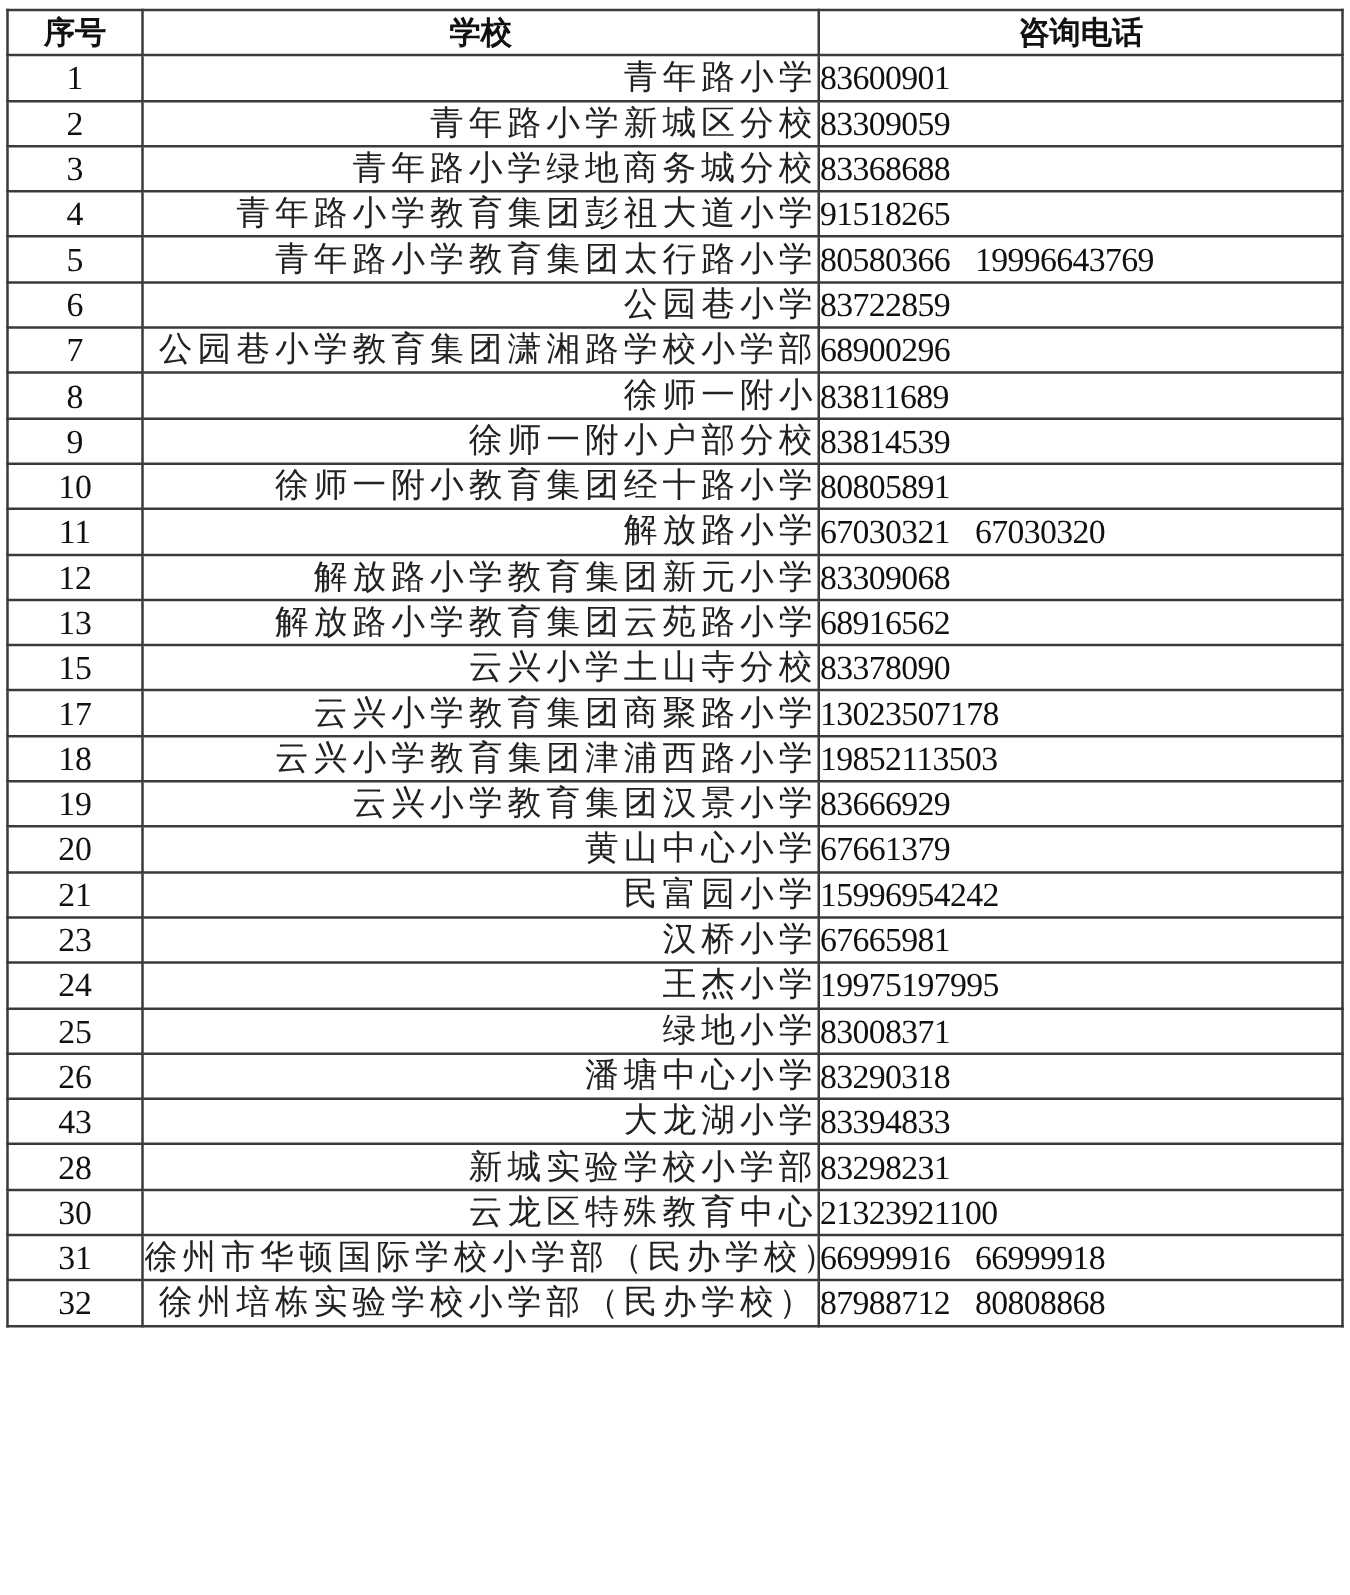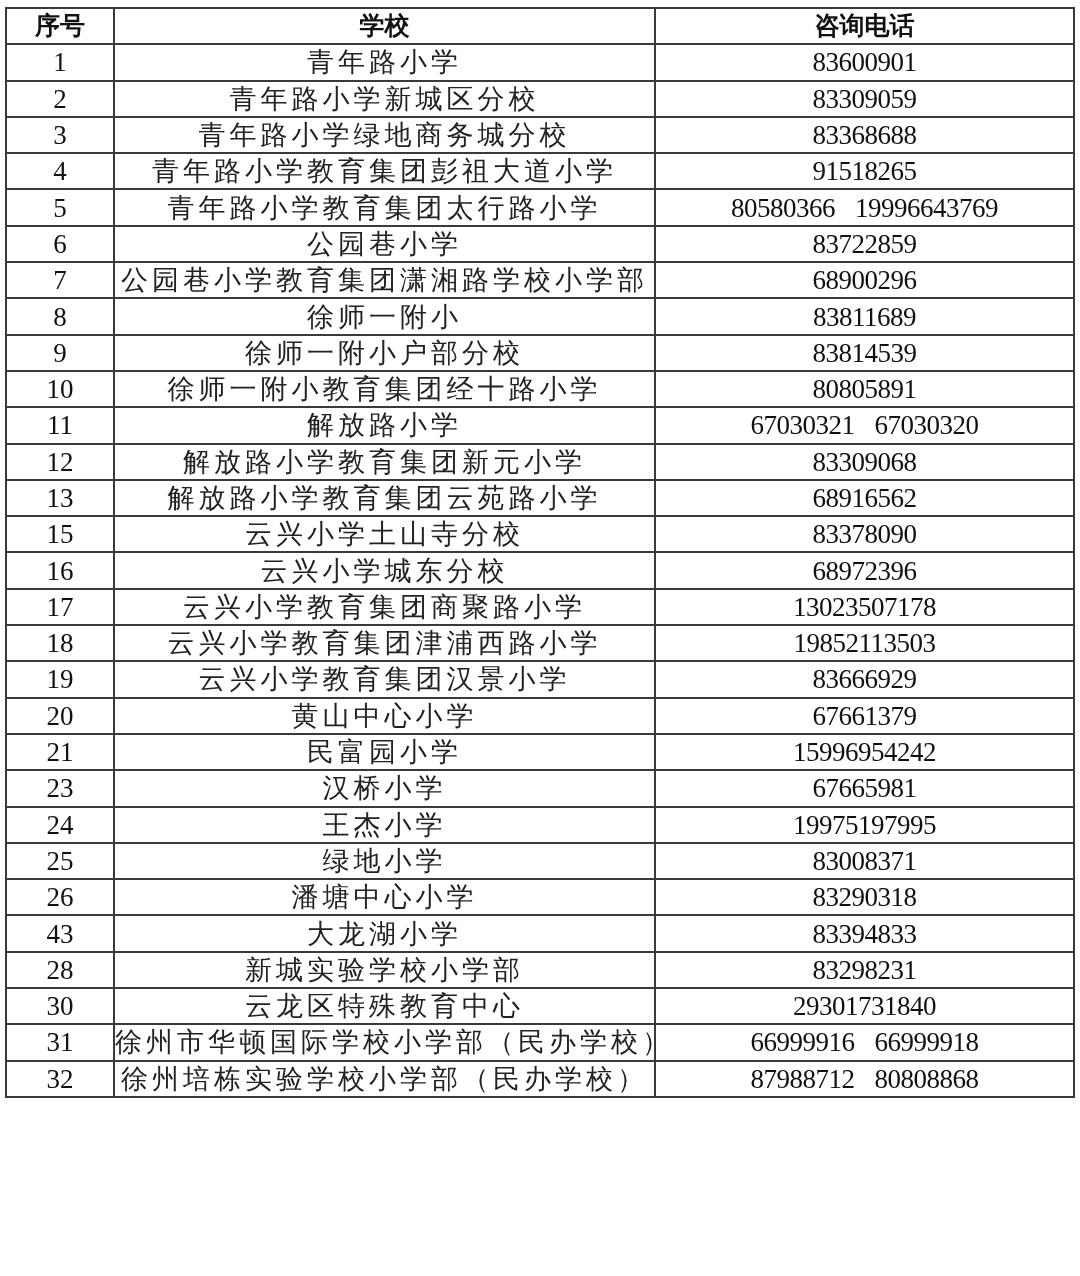--- a/index.html
+++ b/index.html
@@ -39,28 +39,29 @@
       font-weight: bold;
       text-align: center;
       font-family: "DejaVu Sans", "Liberation Sans", sans-serif;
       font-size: 25px;
     }
     col.c-idx { width: 108px; }
     col.c-school { width: 541px; }
     col.c-phone { width: 419px; }
     td.idx { text-align: center; }
     td.school {
-      text-align: center;
+      text-align: right;
       padding-left: 12px;
       font-family: "DejaVu Sans", "Liberation Sans", sans-serif;
       font-size: 25px;
       letter-spacing: 4px;
       color: #222222;
-    }
-    td.phone { text-align: center; letter-spacing: -0.5px; font-family: Liberation Serif, serif; }
+      border-radius: 18px;
+    }
+    td.phone { letter-spacing: -0.5px; font-family: Liberation Serif, serif; }
     td.phone .num + .num { margin-left: 20px; }
   </style>
 </head>
 <body>
 
 <div class="sheet">
   <table class="contacts">
     <colgroup>
       <col class="c-idx">
       <col class="c-school">
@@ -138,25 +139,20 @@
           <td class="idx">13</td>
           <td class="school">解放路小学教育集团云苑路小学</td>
           <td class="phone"><span class="num">68916562</span></td>
         </tr>
         <tr>
           <td class="idx">15</td>
           <td class="school">云兴小学土山寺分校</td>
           <td class="phone"><span class="num">83378090</span></td>
         </tr>
         <tr>
-          <td class="idx">16</td>
-          <td class="school">云兴小学城东分校</td>
-          <td class="phone"><span class="num">68972396</span></td>
-        </tr>
-        <tr>
           <td class="idx">17</td>
           <td class="school">云兴小学教育集团商聚路小学</td>
           <td class="phone"><span class="num">13023507178</span></td>
         </tr>
         <tr>
           <td class="idx">18</td>
           <td class="school">云兴小学教育集团津浦西路小学</td>
           <td class="phone"><span class="num">19852113503</span></td>
         </tr>
         <tr>
@@ -200,21 +196,21 @@
           <td class="phone"><span class="num">83394833</span></td>
         </tr>
         <tr>
           <td class="idx">28</td>
           <td class="school">新城实验学校小学部</td>
           <td class="phone"><span class="num">83298231</span></td>
         </tr>
         <tr>
           <td class="idx">30</td>
           <td class="school">云龙区特殊教育中心</td>
-          <td class="phone"><span class="num">29301731840</span></td>
+          <td class="phone"><span class="num">21323921100</span></td>
         </tr>
         <tr>
           <td class="idx">31</td>
           <td class="school">徐州市华顿国际学校小学部（民办学校）</td>
           <td class="phone"><span class="num">66999916</span><span class="num">66999918</span></td>
         </tr>
         <tr>
           <td class="idx">32</td>
           <td class="school">徐州培栋实验学校小学部（民办学校）</td>
           <td class="phone"><span class="num">87988712</span><span class="num">80808868</span></td>

